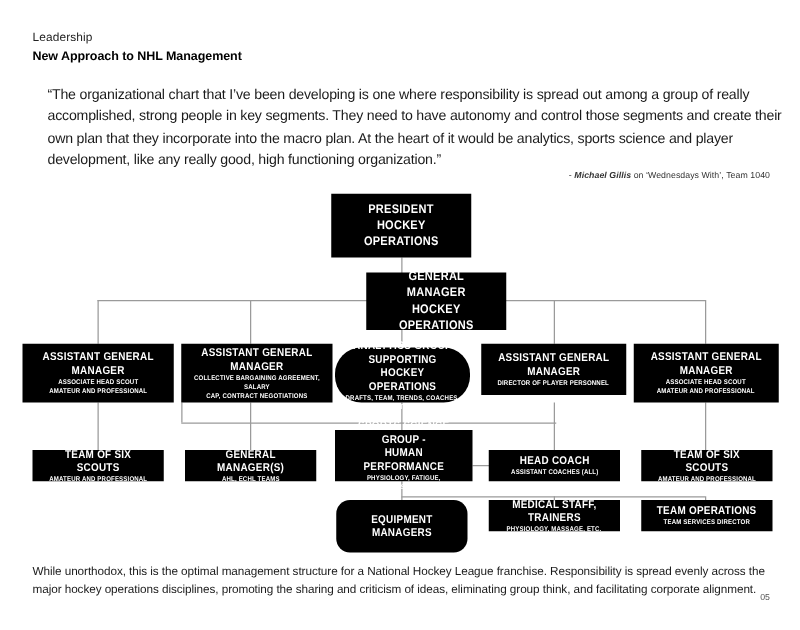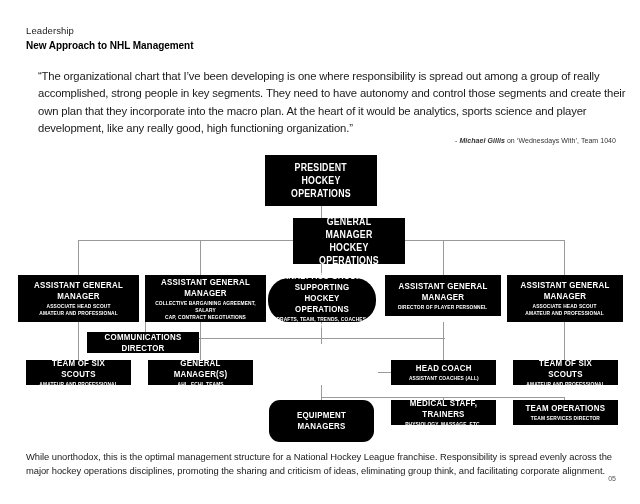--- a/index.html
+++ b/index.html
@@ -156,24 +156,26 @@
       <div class="t">ASSISTANT GENERAL MANAGER</div>
       <div class="s">DIRECTOR OF PLAYER PERSONNEL</div>
     </div>
 
     <div class="box" style="left:507px;top:125px;width:116px;height:47px;">
       <div class="t">ASSISTANT GENERAL MANAGER</div>
       <div class="s" style="white-space:pre-line;">ASSOCIATE HEAD SCOUT
 AMATEUR AND PROFESSIONAL</div>
     </div>
 
-    <div class="box" style="left:87px;top:182px;width:112px;height:21px;">
-      <div class="t">COMMUNICATIONS DIRECTOR</div>
-    </div>
-
+
+    <div class="box" style="left:268px;top:194px;width:110px;height:41px;">
+      <div class="t">SPORTS SCIENCE GROUP -</div>
+      <div class="t">HUMAN PERFORMANCE</div>
+      <div class="s">PHYSIOLOGY, FATIGUE, LEADERSHIP, ETC.</div>
+    </div>
 
     <div class="box" style="left:26px;top:210px;width:105px;height:25px;">
       <div class="t">TEAM OF SIX SCOUTS</div>
       <div class="s">AMATEUR AND PROFESSIONAL</div>
     </div>
 
     <div class="box" style="left:391px;top:210px;width:105px;height:25px;">
       <div class="t">HEAD COACH</div>
       <div class="s">ASSISTANT COACHES (ALL)</div>
     </div>

